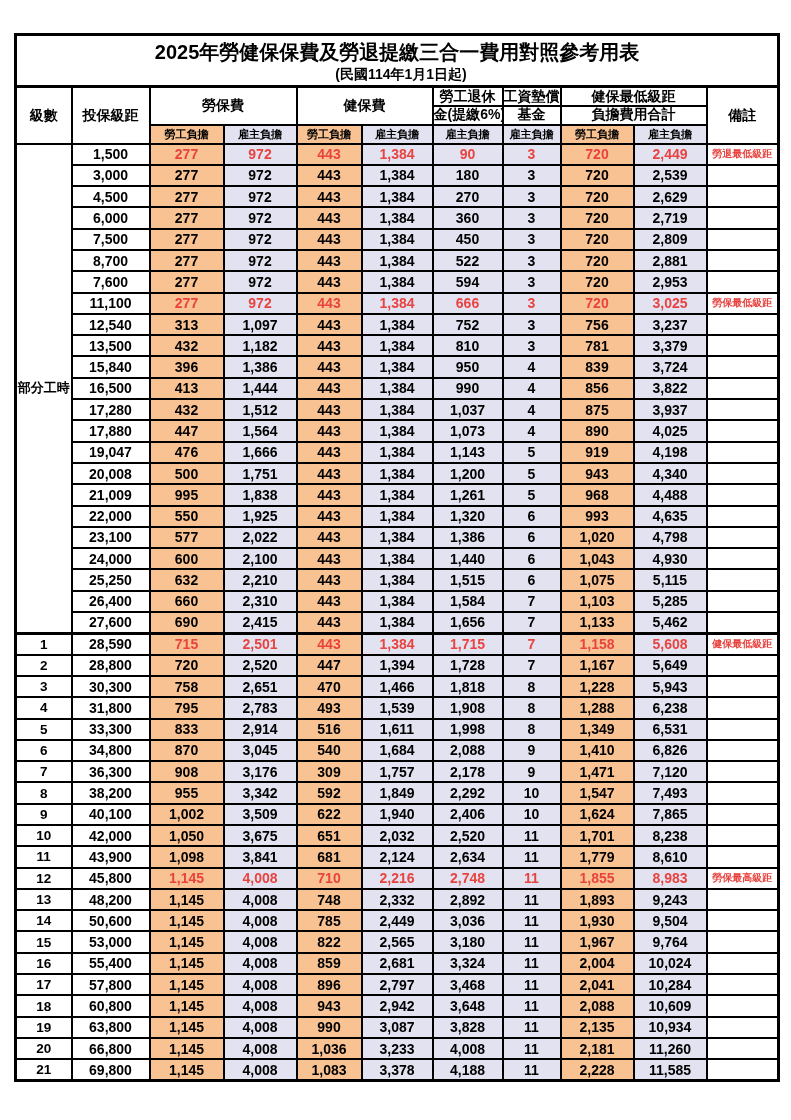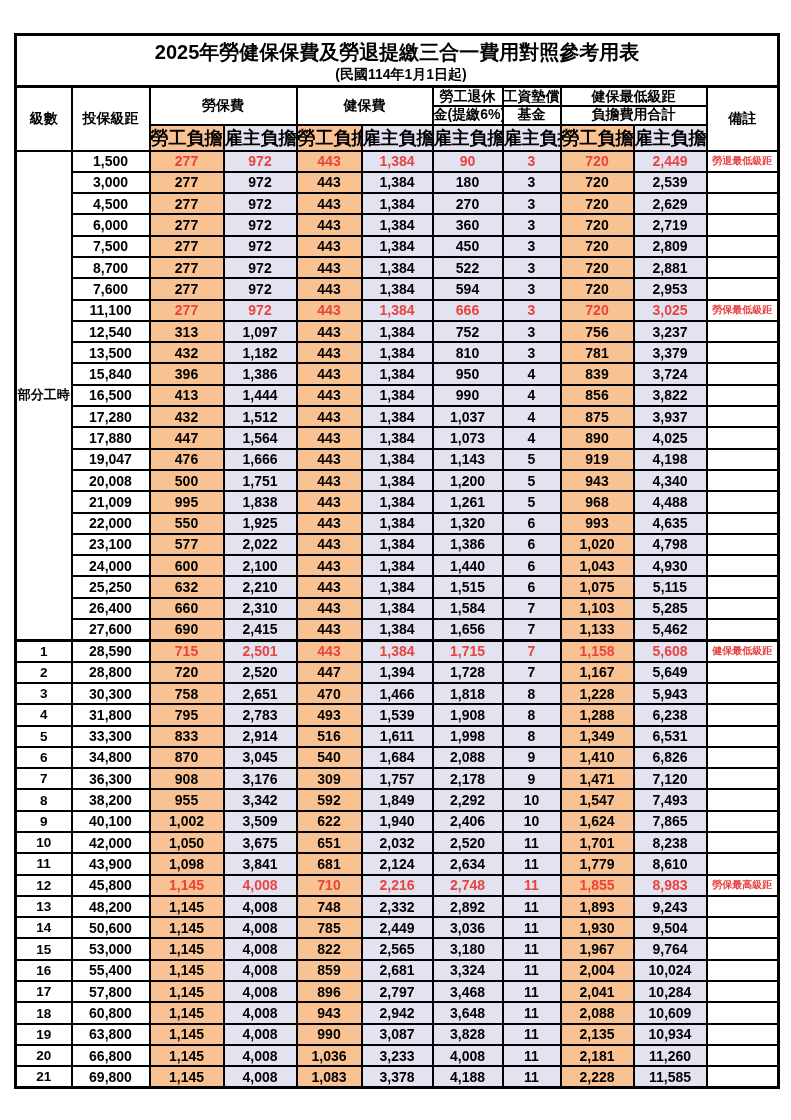--- a/index.html
+++ b/index.html
@@ -13,21 +13,21 @@
   body{font-family:"Liberation Sans","DejaVu Sans",sans-serif;color:#000;}
   .sheet{position:absolute;left:14px;top:33px;width:763px;}
   table{border-collapse:collapse;table-layout:fixed;width:763px;}
   td,th{border:2px solid var(--border);text-align:center;vertical-align:middle;
         overflow:hidden;white-space:nowrap;font-weight:700;}
   table{border:3px solid var(--border);}
   .title-cell{height:52px;border-bottom:3px solid var(--border);}
   .title-line1{font-size:20px;font-weight:700;line-height:1.35;}
   .title-line2{font-size:14px;font-weight:700;line-height:1.2;padding-left:8px;}
   .hdr{font-size:14px;font-weight:600;height:19px;line-height:1.1;}
-  .subhdr{font-size:18px;font-weight:600;height:19px;}
+  .subhdr{font-size:11px;font-weight:600;height:19px;}
   tbody td{height:21.3px;font-size:14px;}
   td.c-emp{background:var(--emp-bg);}
   td.c-er{background:var(--er-bg);}
   td.level{font-size:13.5px;}
   td.bracket{font-size:14px;border-radius:9px;}
   td.remark{font-size:10px;color:var(--red);padding:0 1px;font-weight:700;}
   tr.red-row td.fee{color:var(--red);}
   tr.section-start td{border-top:3px solid var(--border);}
   td.part-label{font-size:13px;font-weight:600;}
 </style>

